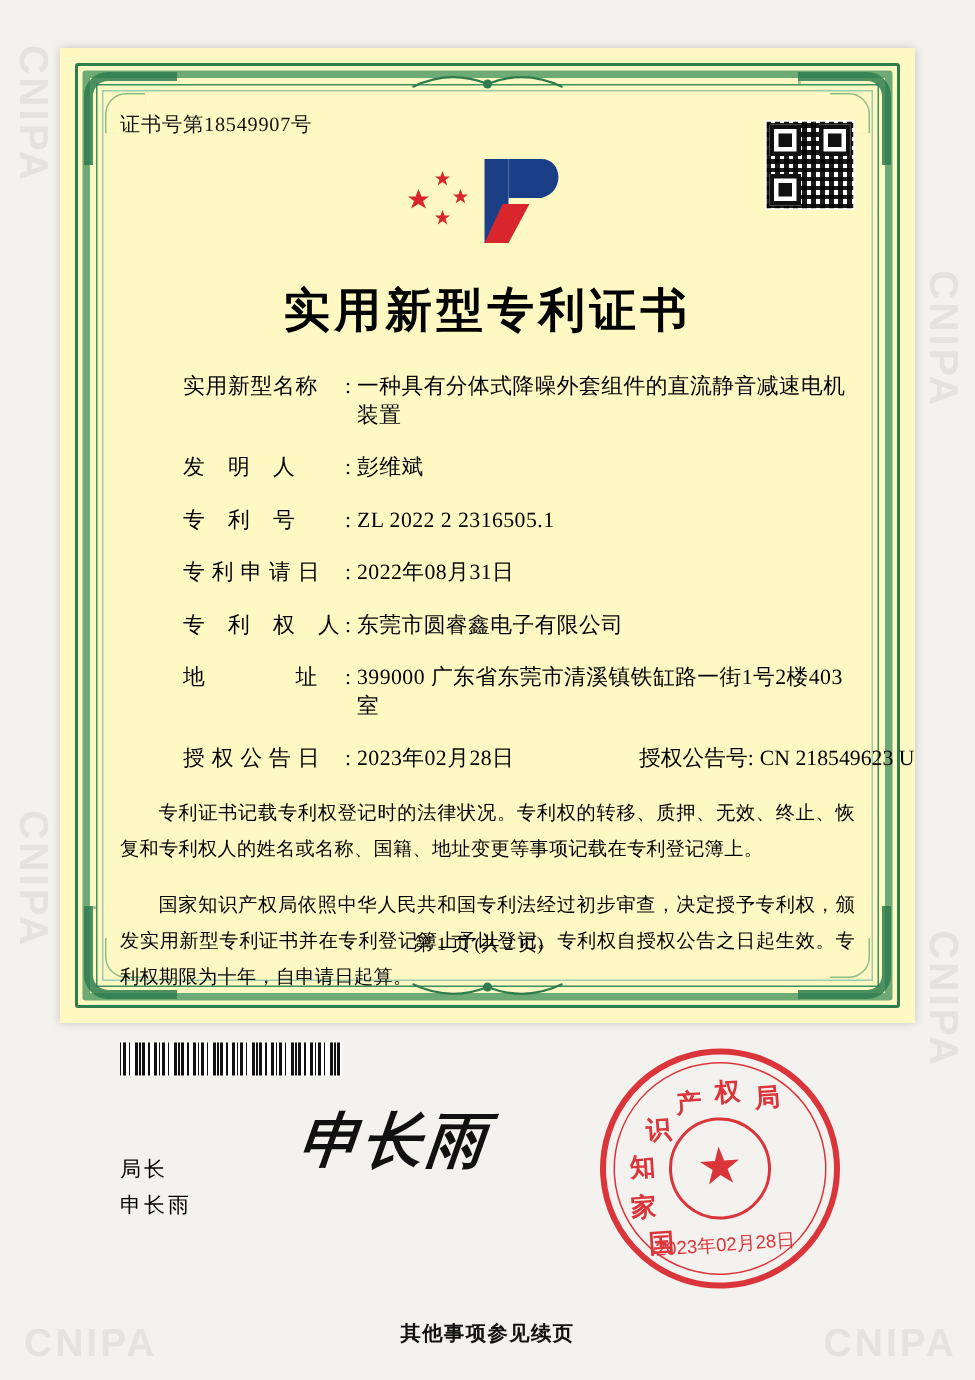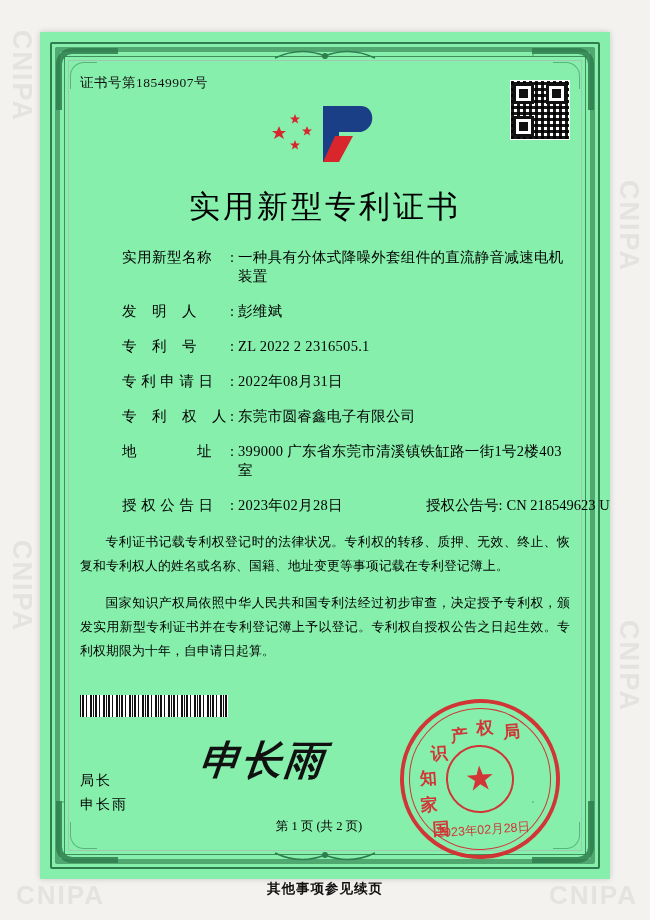--- a/index.html
+++ b/index.html
@@ -37,22 +37,22 @@
   .wm-h {
     font-size: 26px;
   }
 
   
   .cert {
     position: absolute;
     left: 40px;
     top: 32px;
     width: 570px;
-    height: 847px;
-    background: #86efac;
+    height: 650px;
+    background: #fef9c3;
     box-shadow: 0 0 6px rgba(0,0,0,0.18);
     z-index: 1;
   }
 
   
   .border-outer {
     position: absolute;
     left: 10px; top: 10px; right: 10px; bottom: 10px;
     border: 2px solid #2f7d4f;
     border-radius: 2px;
@@ -168,21 +168,21 @@
     background: #111;
     display: block;
   }
   .qr .f1 { left: 2px; top: 2px; }
   .qr .f2 { right: 2px; top: 2px; }
   .qr .f3 { left: 2px; bottom: 2px; }
 
   .title {
     text-align: center;
     font-size: 31px;
-    font-weight: normal;
+    font-weight: bold;
     letter-spacing: 3px;
     color: #000;
     margin-top: 10px;
     margin-bottom: 20px;
     font-family: "Liberation Serif", serif;
   }
 
   
   .field {
     font-size: 14.5px;

